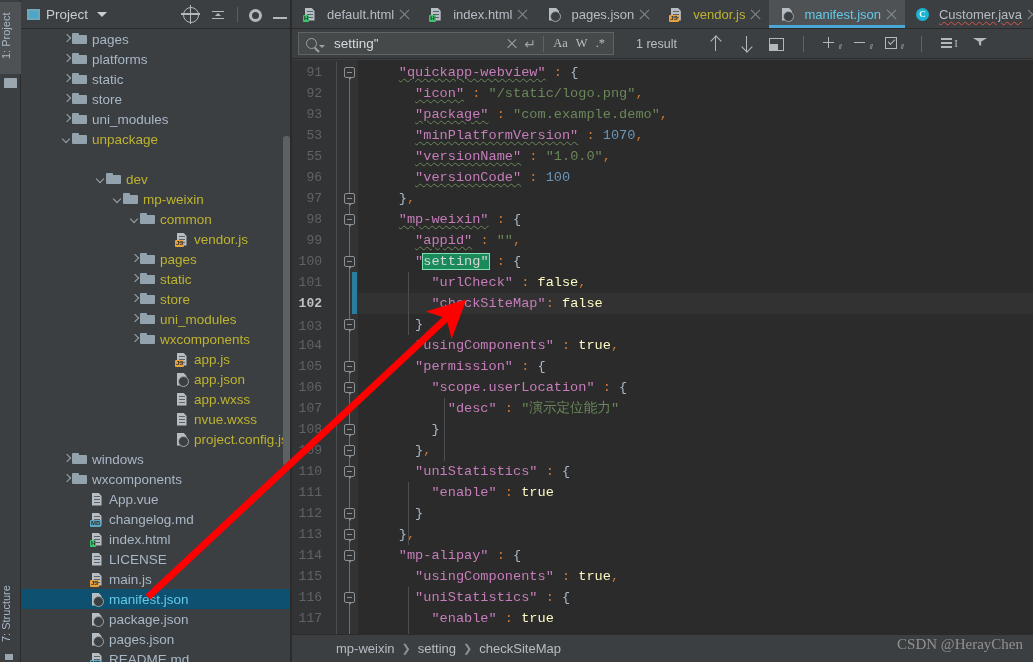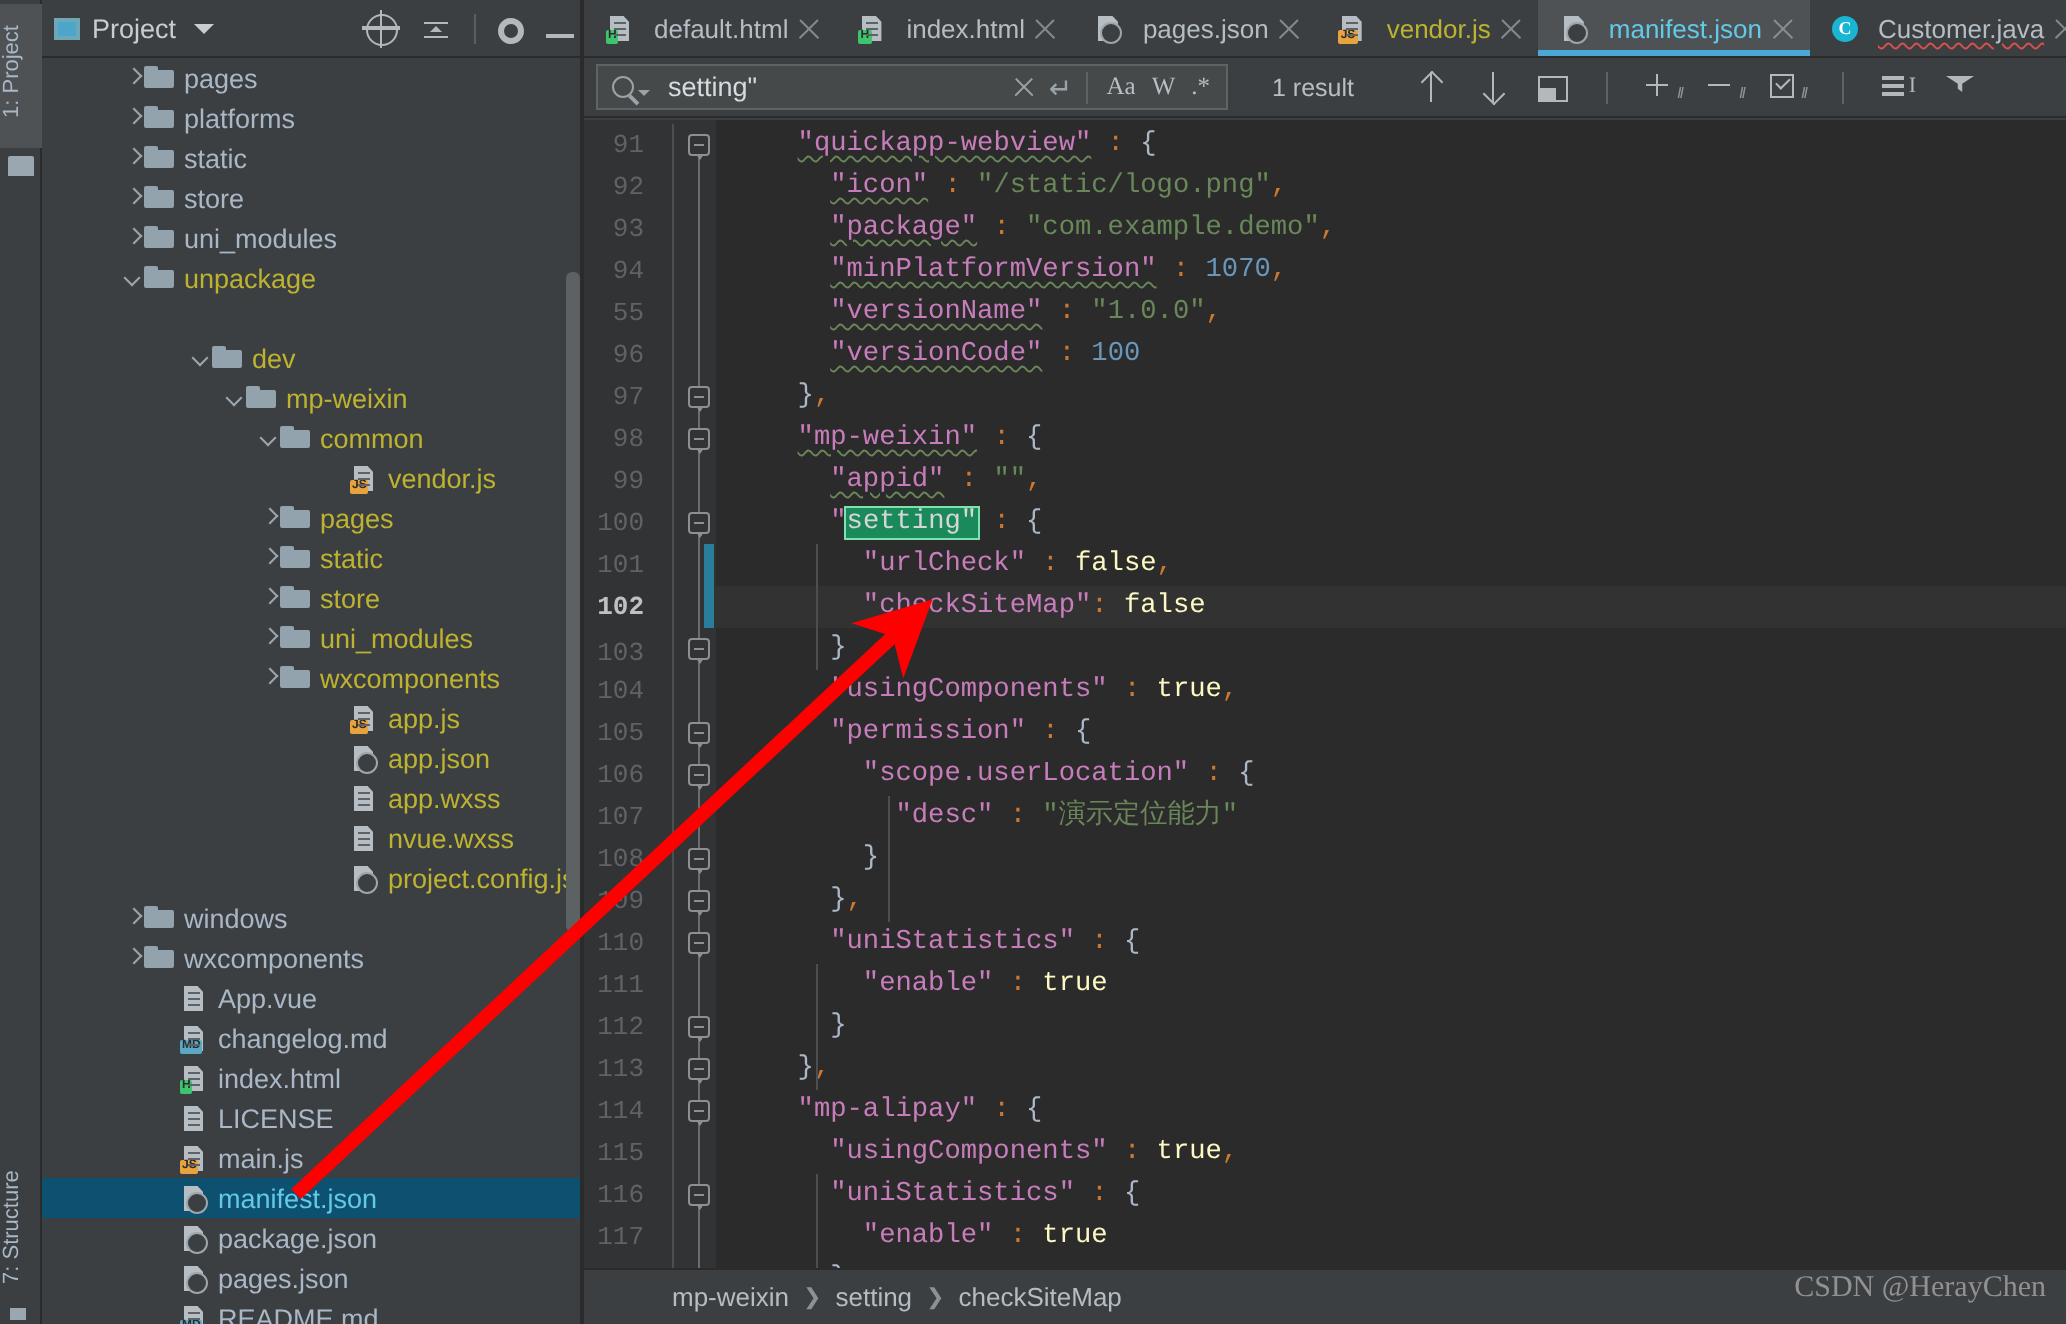--- a/index.html
+++ b/index.html
@@ -710,21 +710,21 @@
 </div>
 
 <div id="editor">
   <div id="gutter">
       <div class="foldline" style="top: 10px; height: 580px;"></div>
       <div id="change-bar" style="top: 212px; height: 42px;"></div>
       <div class="lnum" style="top: 2px; line-height: 21px;">91</div>
       <div class="fold" style="top: 7px;"></div>
       <div class="lnum" style="top: 23px; line-height: 21px;">92</div>
       <div class="lnum" style="top: 44px; line-height: 21px;">93</div>
-      <div class="lnum" style="top: 65px; line-height: 21px;">94</div>
+      <div class="lnum" style="top: 65px; line-height: 21px;">53</div>
       <div class="lnum" style="top: 86px; line-height: 21px;">55</div>
       <div class="lnum" style="top: 107px; line-height: 21px;">96</div>
       <div class="lnum" style="top: 128px; line-height: 21px;">97</div>
       <div class="fold" style="top: 133px;"></div>
       <div class="lnum" style="top: 149px; line-height: 21px;">98</div>
       <div class="fold" style="top: 154px;"></div>
       <div class="lnum" style="top: 170px; line-height: 21px;">99</div>
       <div class="lnum" style="top: 191px; line-height: 21px;">100</div>
       <div class="fold" style="top: 196px;"></div>
       <div class="lnum" style="top: 212px; line-height: 21px;">101</div>

